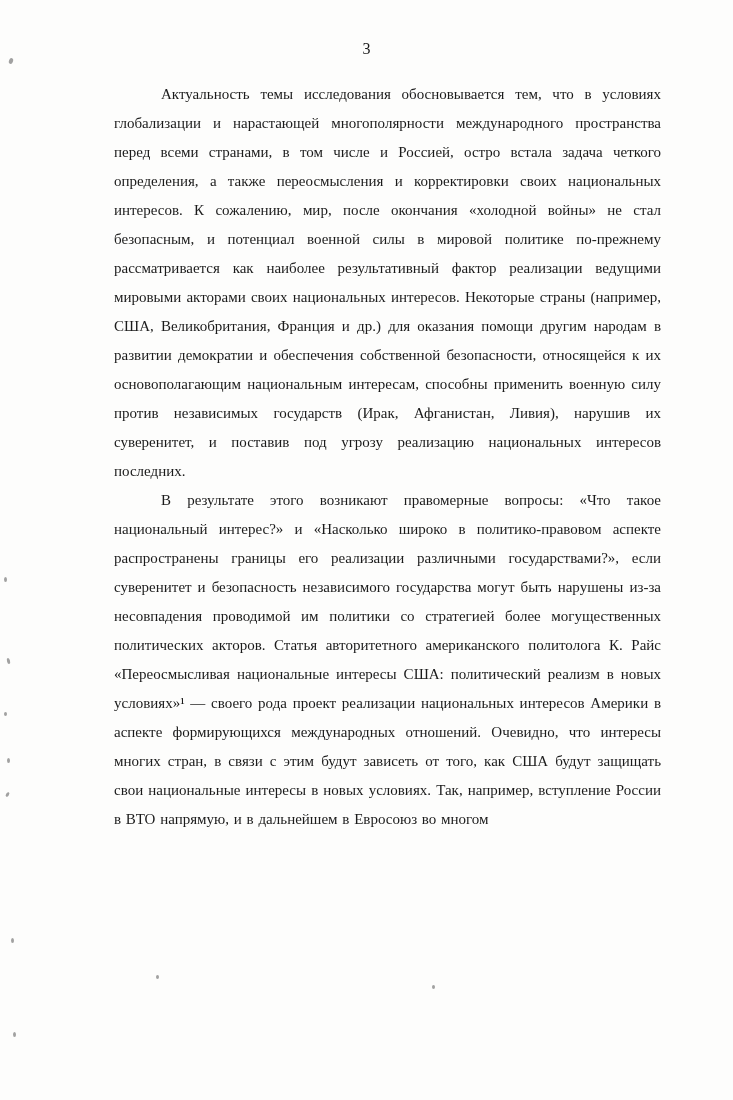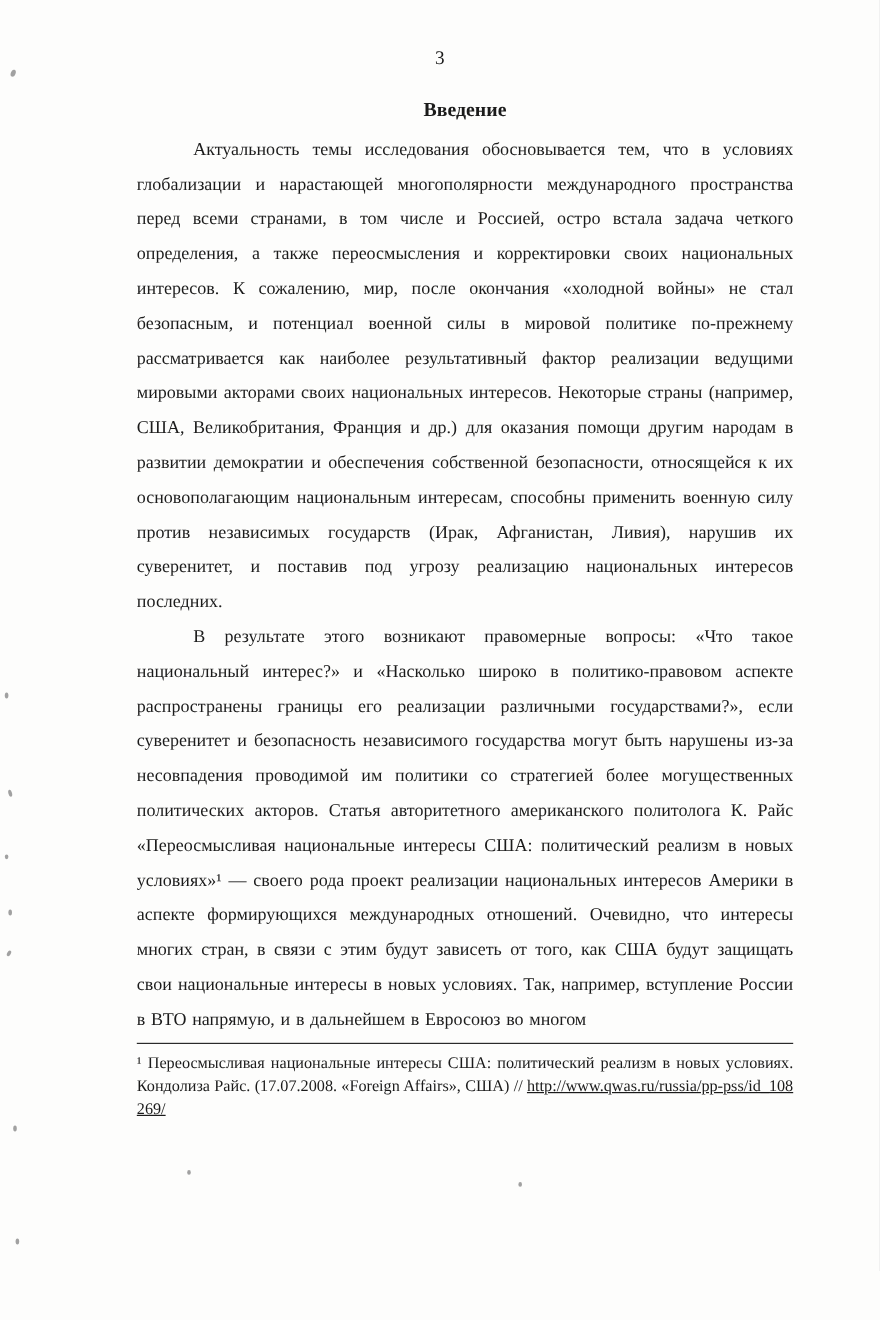--- a/index.html
+++ b/index.html
@@ -87,31 +87,27 @@
 </style>
 </head>
 <body>
 
 <div class="page">
 
   <div class="page-number">3</div>
 
   <div class="text-block">
 
-    <h1 class="heading">Введение</h1>
 
     <p class="para"><span class="lead-bold">Актуальность темы исследования</span><span> обосновывается тем, что в условиях глобализации и нарастающей многополярности международного пространства перед всеми странами, в том числе и Россией, остро встала задача четкого определения, а также переосмысления и корректировки своих национальных интересов. К сожалению, мир, после окончания «холодной войны» не стал безопасным, и потенциал военной силы в мировой политике по-прежнему рассматривается как наиболее результативный фактор реализации ведущими мировыми акторами своих национальных интересов. Некоторые страны (например, США, Великобритания, Франция и др.) для оказания помощи другим народам в развитии демократии и обеспечения собственной безопасности, относящейся к их основополагающим национальным интересам, способны применить военную силу против независимых государств (Ирак, Афганистан, Ливия), нарушив их суверенитет, и поставив под угрозу реализацию национальных интересов последних.</span></p>
 
     <p class="para">В результате этого возникают правомерные вопросы: «Что такое национальный интерес?» и «Насколько широко в политико-правовом аспекте распространены границы его реализации различными государствами?», если суверенитет и безопасность независимого государства могут быть нарушены из-за несовпадения проводимой им политики со стратегией более могущественных политических акторов. Статья авторитетного американского политолога К. Райс «Переосмысливая национальные интересы США: политический реализм в новых условиях»¹ — своего рода проект реализации национальных интересов Америки в аспекте формирующихся международных отношений. Очевидно, что интересы многих стран, в связи с этим будут зависеть от того, как США будут защищать свои национальные интересы в новых условиях. Так, например, вступление России в ВТО напрямую, и в дальнейшем в Евросоюз во многом</p>
 
   </div>
 
-  <div class="footnote">
-    <p class="footnote-text"><span>¹ Переосмысливая национальные интересы США: политический реализм в новых условиях. Кондолиза Райс. (17.07.2008. «Foreign Affairs», США) // </span><span class="footnote-link">http://www.qwas.ru/russia/pp-pss/id_108269/</span></p>
-  </div>
 
   <span class="artifact a1"></span>
   <span class="artifact a2"></span>
   <span class="artifact a3"></span>
   <span class="artifact a4"></span>
   <span class="artifact a5"></span>
   <span class="artifact a6"></span>
   <span class="artifact a7"></span>
   <span class="artifact a8"></span>
   <span class="artifact a9"></span>

